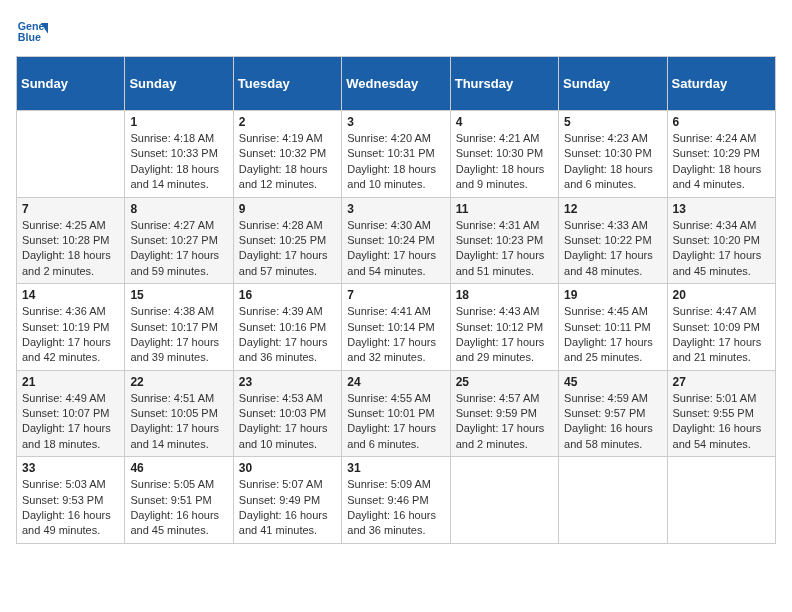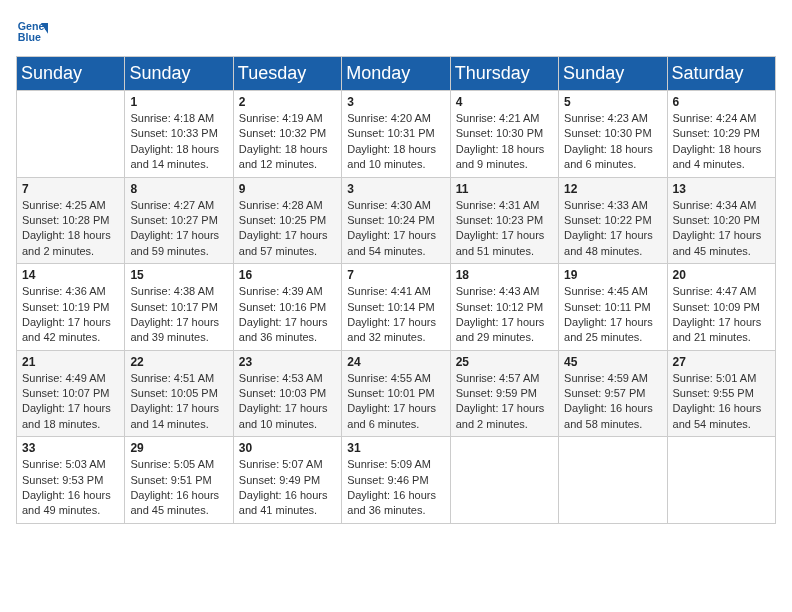--- a/index.html
+++ b/index.html
@@ -38,23 +38,23 @@
       margin-top: 2px;
     }
     table {
       width: 100%;
       border-collapse: collapse;
       table-layout: fixed;
     }
     thead th {
       background: #1a5fa8;
       color: #fff;
-      font-size: 18px;
-      font-weight: normal;
-      padding: 6px 4px;
+      font-size: 13px;
+      font-weight: bold;
+      padding: 19px 4px;
       border: 1px solid #ccc;
       text-align: left;
     }
     tbody td {
       border: 1px solid #ccc;
       vertical-align: top;
       padding: 4px 5px;
       font-size: 10.5px;
       color: #222;
       height: 80px;
@@ -100,21 +100,21 @@
     <div class="location-title"></div>
   </div>
 </div>
 
 <table>
   <thead>
     <tr>
     <th>Sunday</th>
         <th>Sunday</th>
         <th>Tuesday</th>
-        <th>Monday</th>
+        <th>Wednesday</th>
         <th>Thursday</th>
         <th>Sunday</th>
         <th>Saturday</th>
       </tr>
   </thead>
   <tbody id="calendar-body">
   <tr>
         <td class="empty-cell"></td>
         <td>
           <div class="day-number">1</div>
@@ -230,21 +230,21 @@
           <div class="day-number">27</div>
           <div class="day-info">Sunrise: 5:01 AM<br>Sunset: 9:55 PM<br>Daylight: 16 hours<br>and 54 minutes.</div>
         </td>
       </tr>
       <tr>
         <td>
           <div class="day-number">33</div>
           <div class="day-info">Sunrise: 5:03 AM<br>Sunset: 9:53 PM<br>Daylight: 16 hours<br>and 49 minutes.</div>
         </td>
         <td>
-          <div class="day-number">29</div>
+          <div class="day-number">46</div>
           <div class="day-info">Sunrise: 5:05 AM<br>Sunset: 9:51 PM<br>Daylight: 16 hours<br>and 45 minutes.</div>
         </td>
         <td>
           <div class="day-number">30</div>
           <div class="day-info">Sunrise: 5:07 AM<br>Sunset: 9:49 PM<br>Daylight: 16 hours<br>and 41 minutes.</div>
         </td>
         <td>
           <div class="day-number">31</div>
           <div class="day-info">Sunrise: 5:09 AM<br>Sunset: 9:46 PM<br>Daylight: 16 hours<br>and 36 minutes.</div>
         </td>

